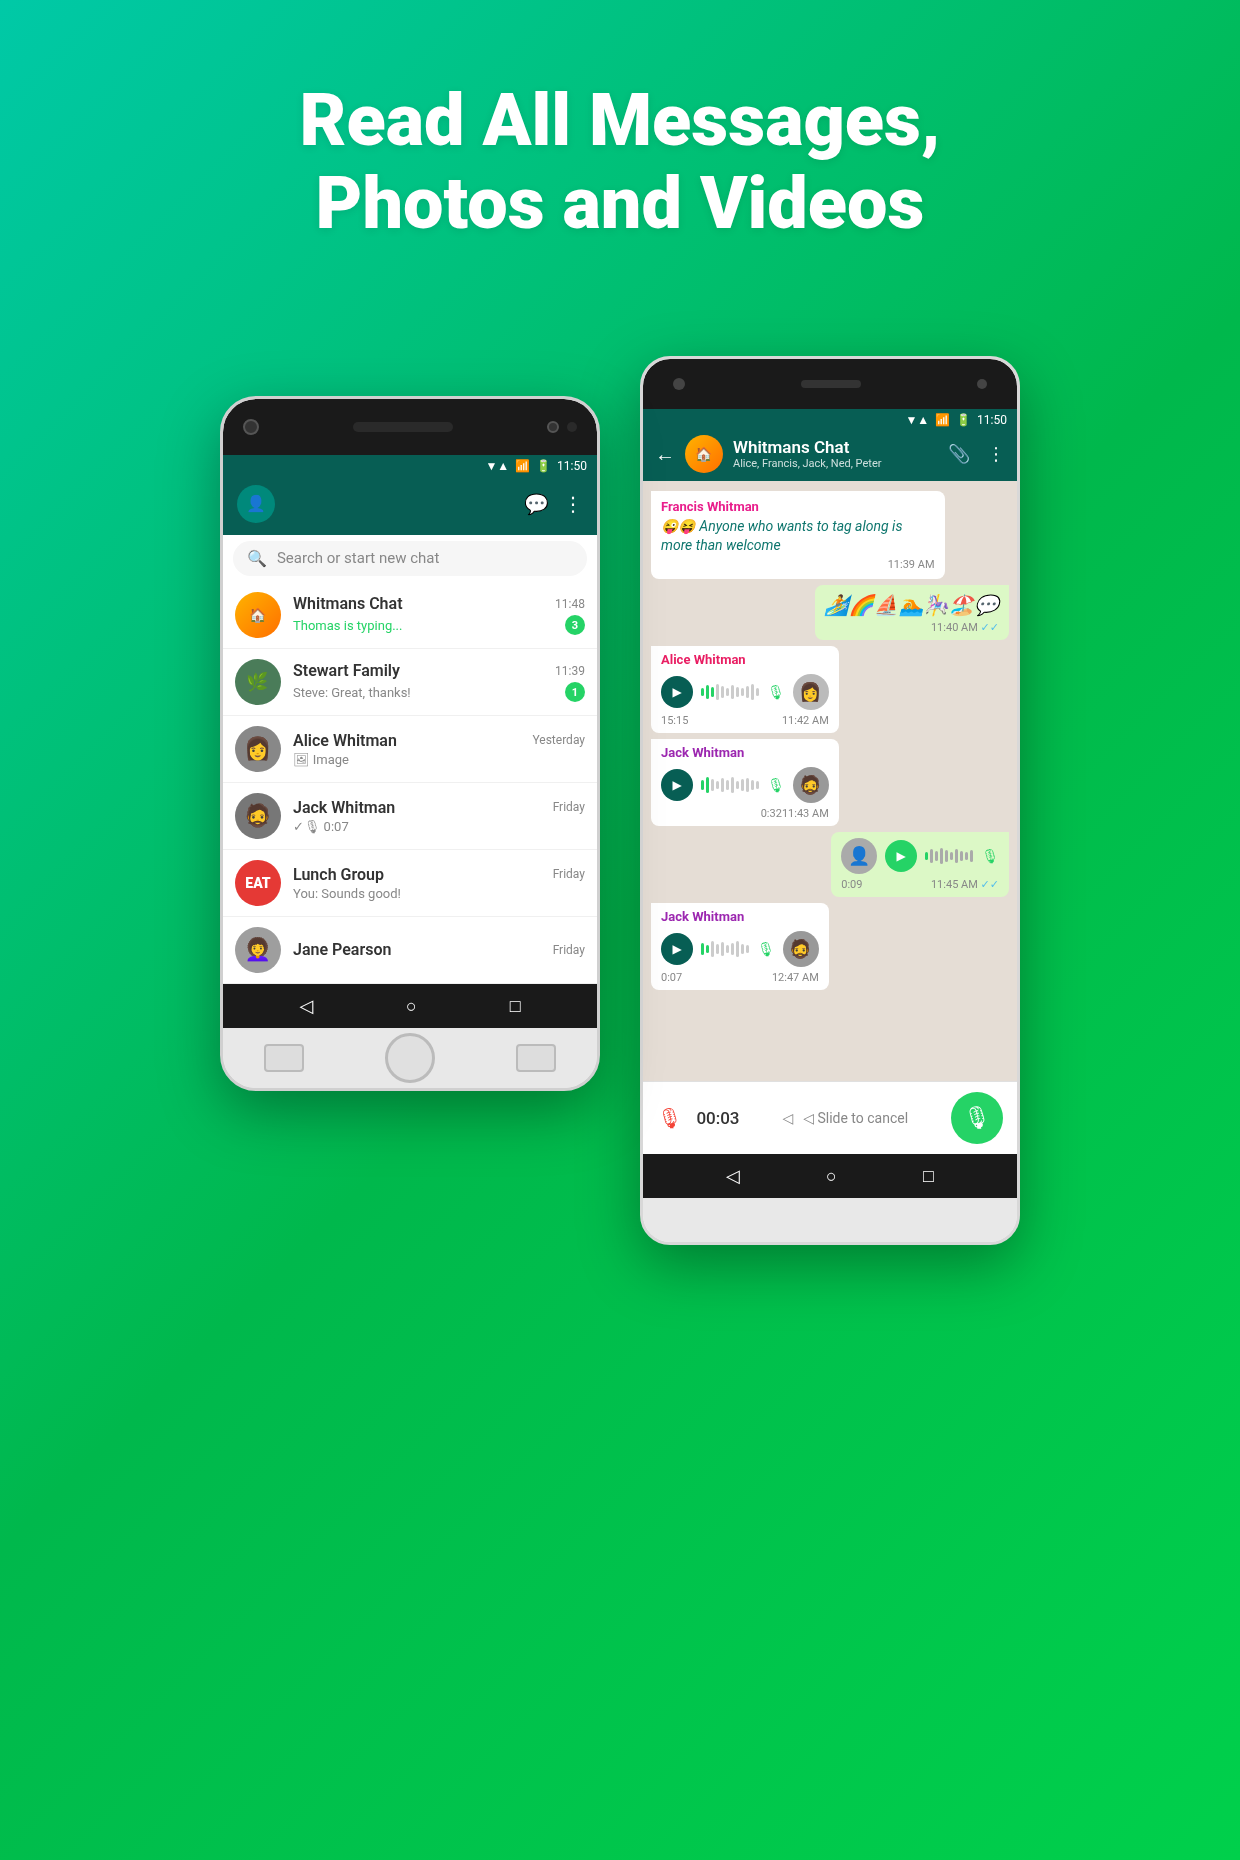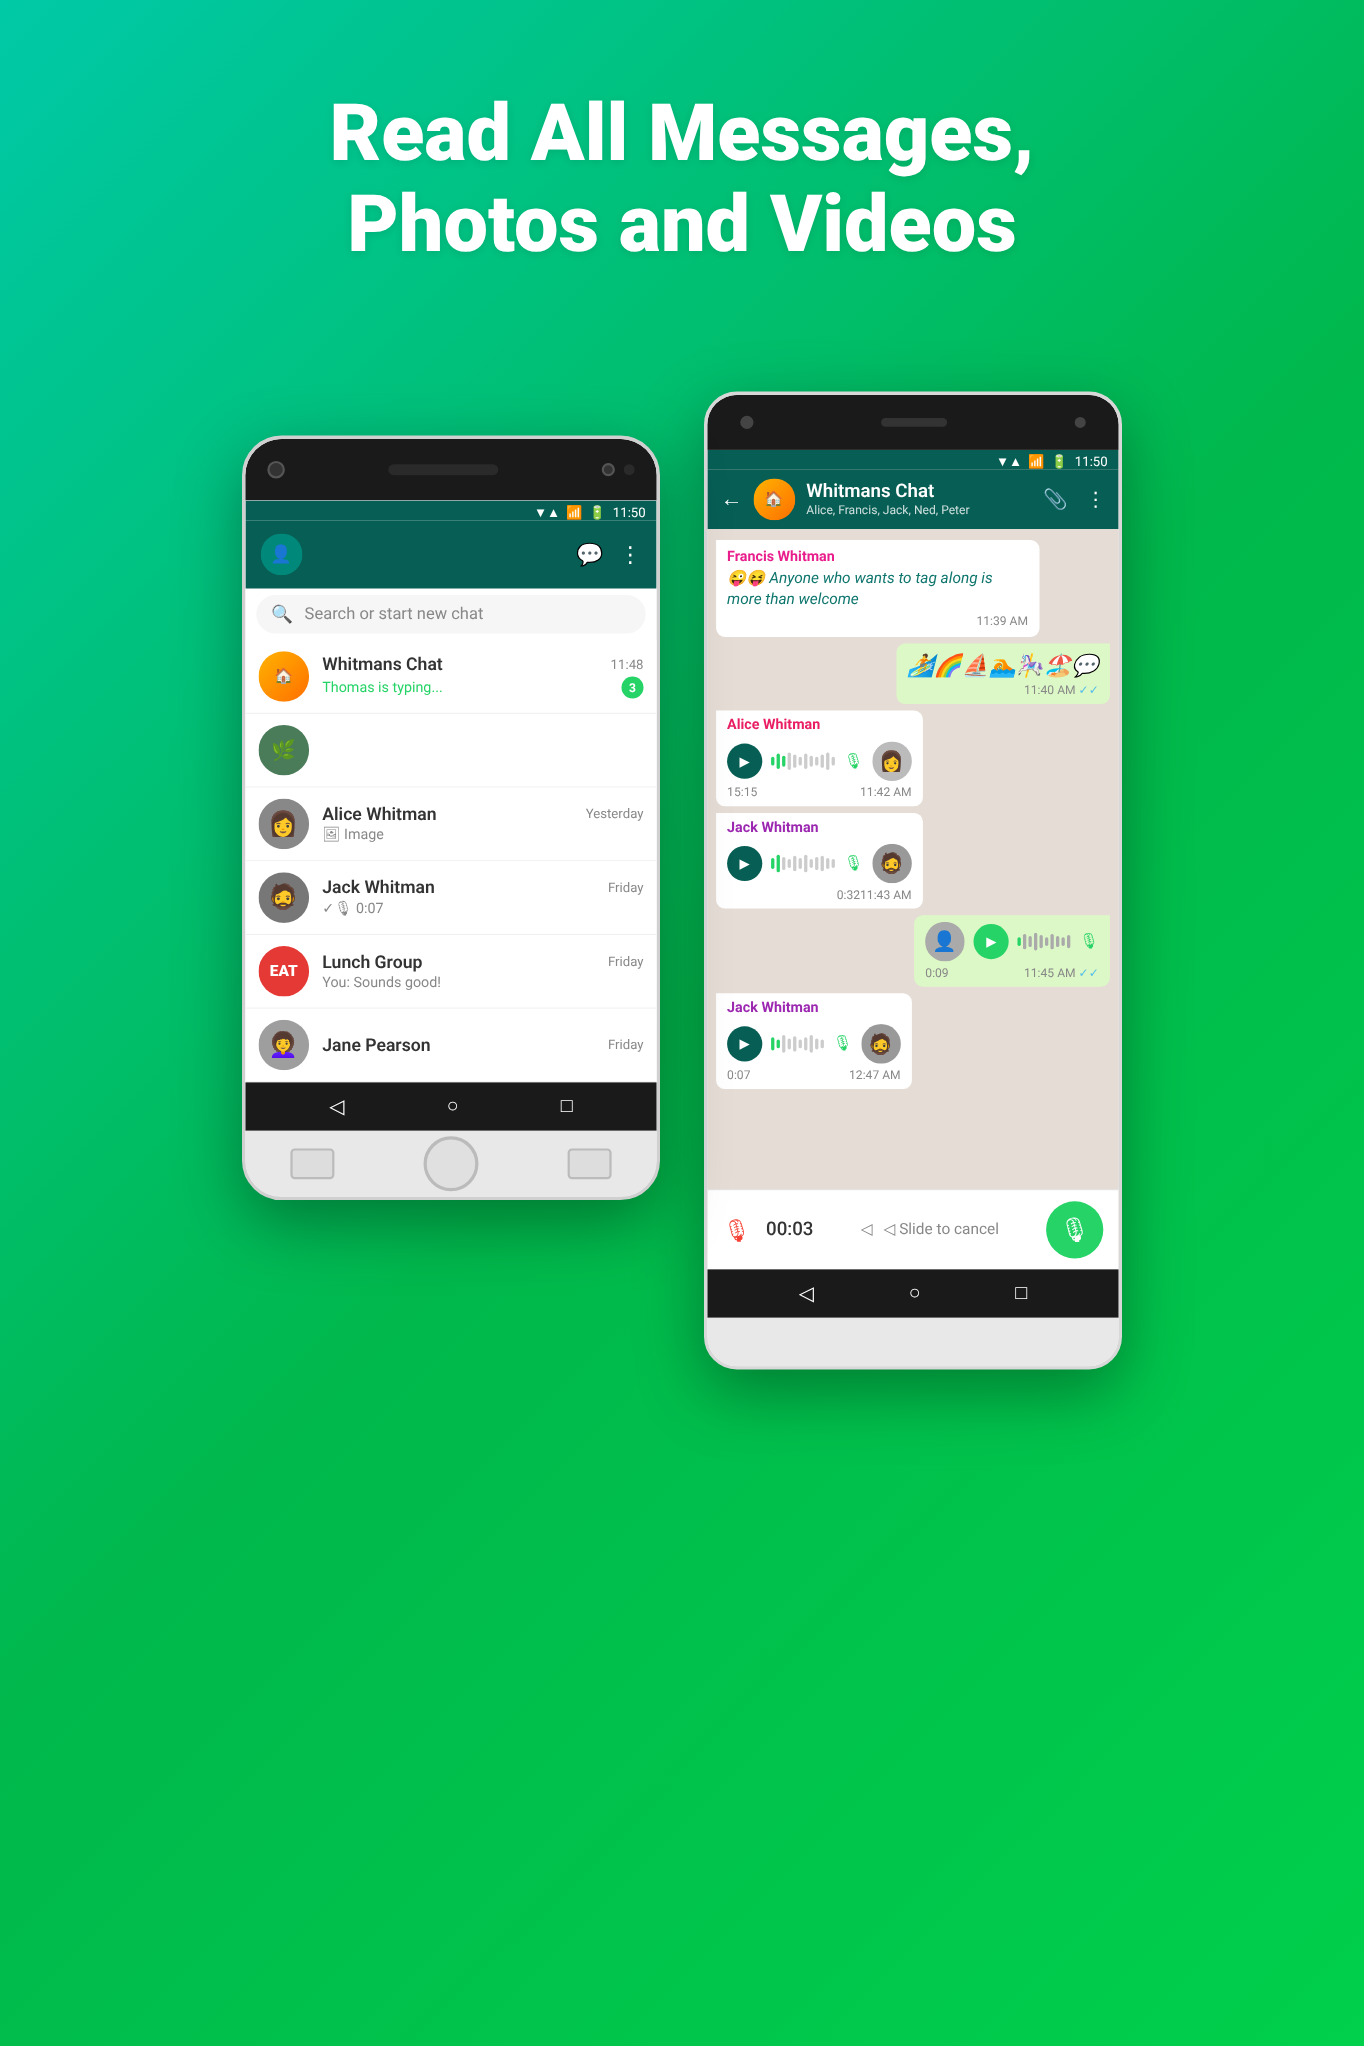--- a/index.html
+++ b/index.html
@@ -307,20 +307,30 @@
               <span class="chat-preview typing">Thomas is typing...</span>
               <span class="unread-badge">3</span>
             </div>
           </div>
         </div>
 
         <div class="chat-list-item">
           <div class="chat-avatar">
             <div class="chat-avatar-inner" style="background:#4a7c59; overflow:hidden;">🌿</div>
           </div>
+          <div class="chat-info">
+            <div class="chat-name-row">
+              <span class="chat-name">Stewart Family</span>
+              <span class="chat-time">11:39</span>
+            </div>
+            <div class="chat-preview-row">
+              <span class="chat-preview">Steve: Great, thanks!</span>
+              <span class="unread-badge">1</span>
+            </div>
+          </div>
         </div>
 
         <div class="chat-list-item">
           <div class="chat-avatar">
             <div class="chat-avatar-inner" style="background:#888; font-size:22px;">👩</div>
           </div>
           <div class="chat-info">
             <div class="chat-name-row">
               <span class="chat-name">Alice Whitman</span>
               <span class="chat-time">Yesterday</span>

